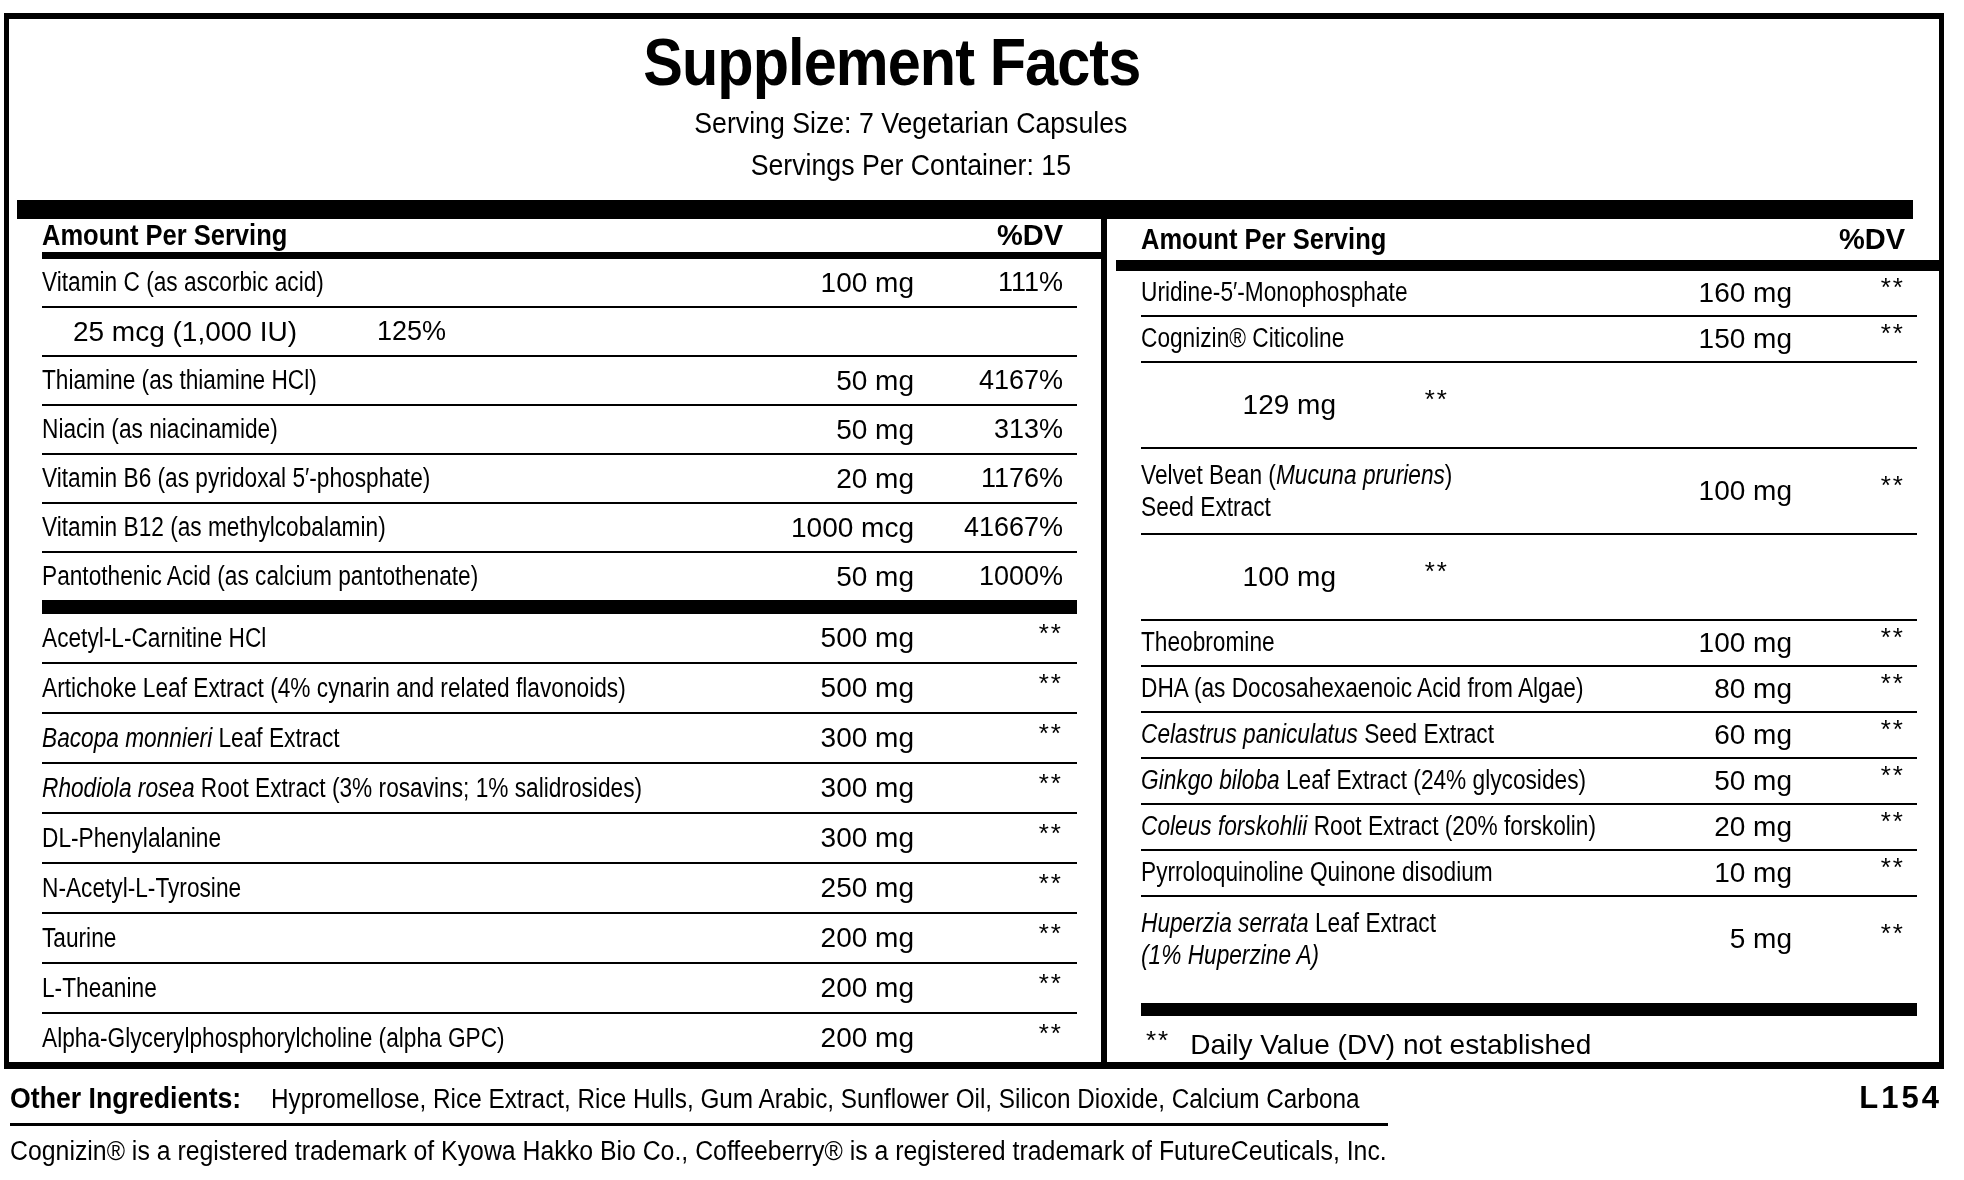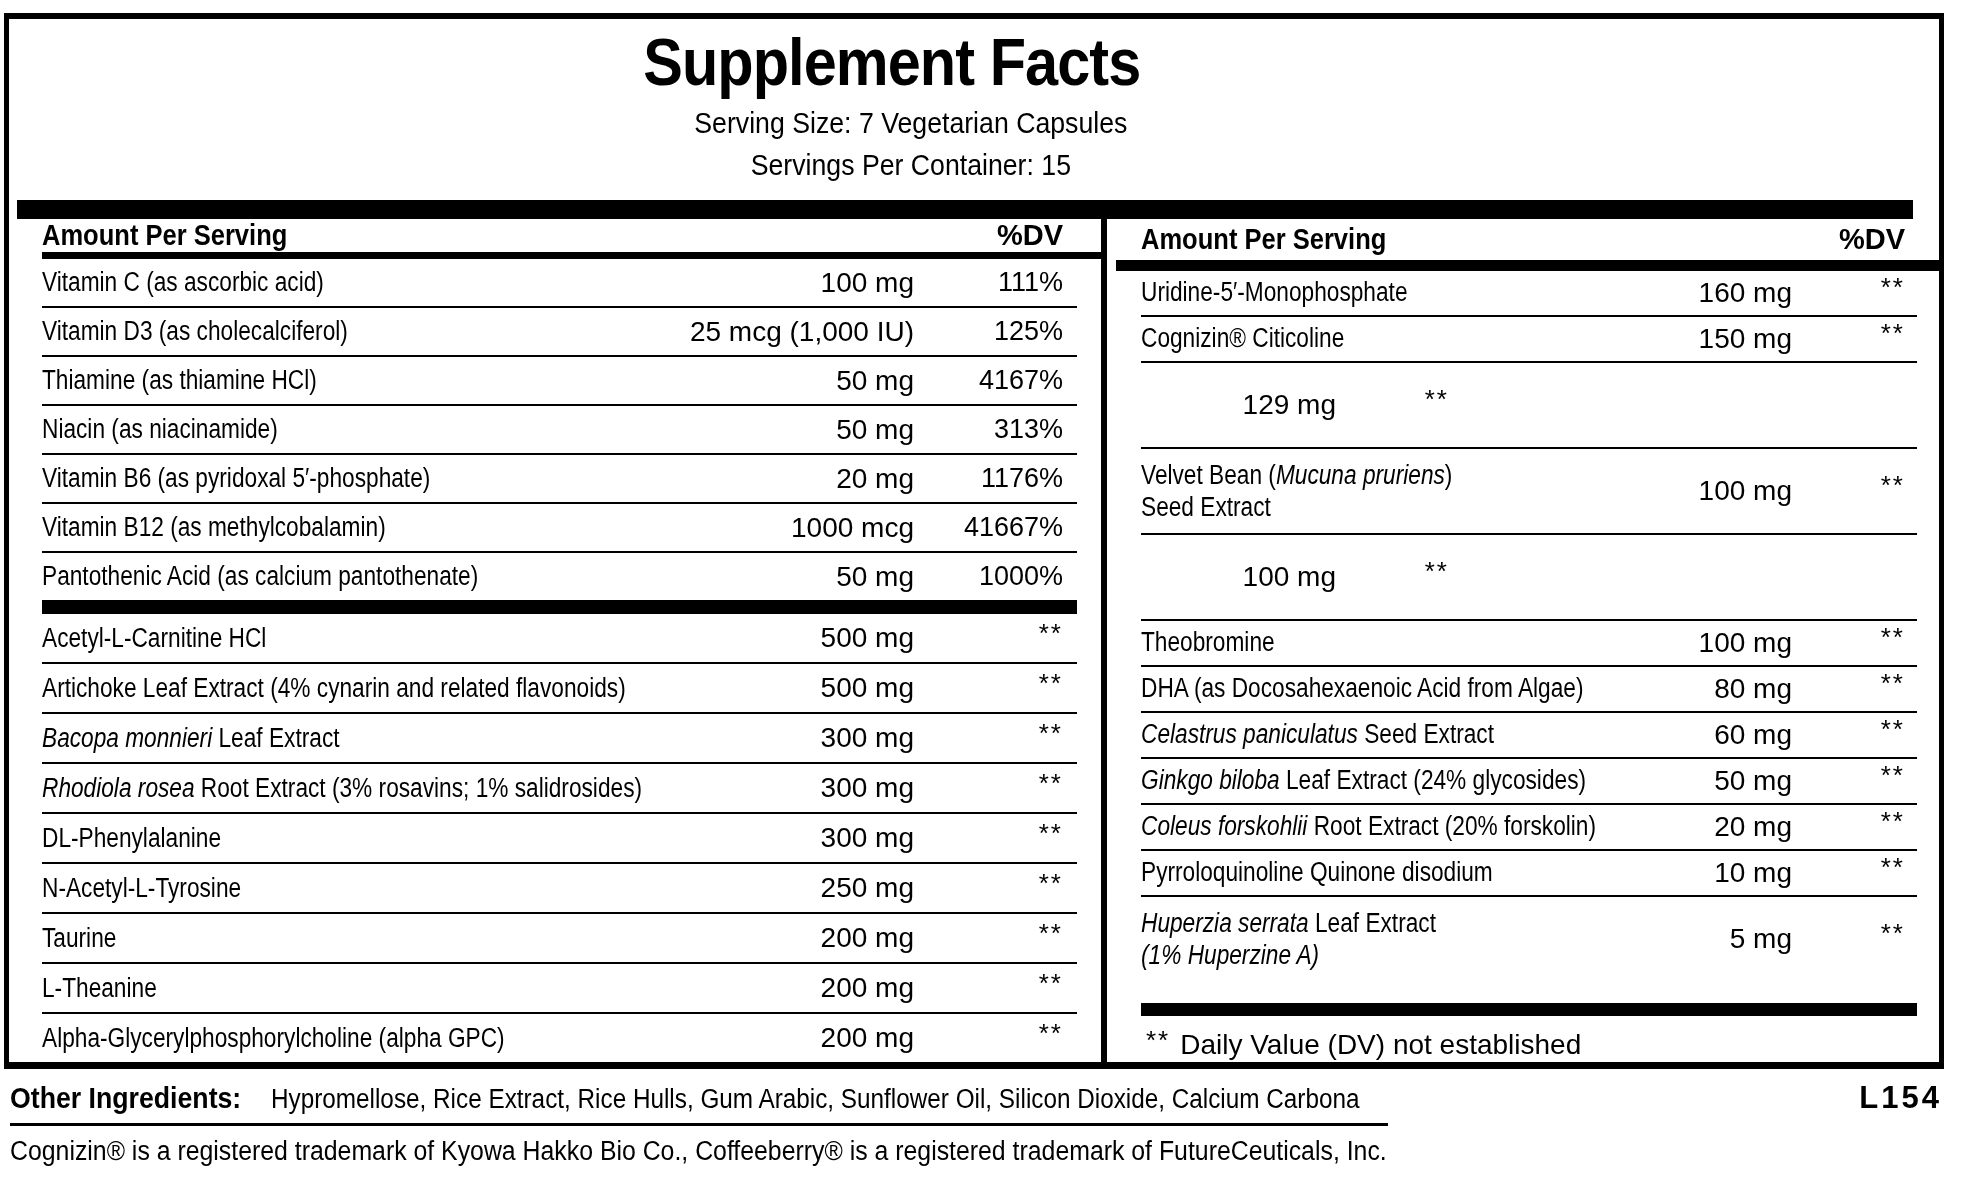--- a/index.html
+++ b/index.html
@@ -58,21 +58,21 @@
   .amt{text-align:right;font-size:28px;white-space:nowrap;}
   .col.left .amt{width:255px;}
   .col.right .amt{width:195px;}
   .dv{text-align:right;font-size:27px;box-sizing:border-box;white-space:nowrap;}
   .col.left .dv{width:163px;padding-right:14px;}
   .col.right .dv{width:125px;padding-right:12px;}
   .dv.nd{position:relative;top:-5px;letter-spacing:2px;font-size:26px;}
   .close-bar{height:17px;margin:22px 22px 0 25px;}
   .footnote{margin:12px 0 0 30px;font-size:28px;line-height:34px;}
   .fn-marker{position:relative;top:-5px;letter-spacing:2px;font-size:26px;}
-  .fn-text{margin-left:10px;}
+  .fn-text{margin-left:20px;}
   .footer{position:absolute;left:10px;top:1078px;width:1934px;}
   .other-line{position:relative;font-size:27px;line-height:40px;padding-right:140px;}
   .oi-label{font-weight:bold;font-size:29px;display:inline-block;transform:scaleX(0.92);transform-origin:0 50%;white-space:nowrap;}
   .oi-text{display:inline-block;transform:scaleX(0.9);transform-origin:0 50%;white-space:nowrap;margin-left:2px;}
   .lot{position:absolute;right:2px;top:0;font-weight:bold;font-size:31px;letter-spacing:3px;}
   .footer-divider{height:3px;background:#000;width:1378px;margin-top:4px;}
   .tm-line{margin-top:10px;font-size:27px;display:inline-block;transform:scaleX(0.92);transform-origin:0 50%;white-space:nowrap;}
 </style>
 </head>
 <body>
@@ -93,23 +93,20 @@
       <div class="bar header-bar"></div>
       <div class="rows">
           <div class="row">
             <div class="name">
               <div class="line"><span>Vitamin C (as ascorbic acid)</span></div>
             </div>
             <div class="amt">100 mg</div>
             <div class="dv">111%</div>
           </div>
           <div class="row">
-            <div class="name">
-              <div class="line"><span>Vitamin D3  (as cholecalciferol)</span></div>
-            </div>
             <div class="amt">25 mcg (1,000 IU)</div>
             <div class="dv">125%</div>
           </div>
           <div class="row">
             <div class="name">
               <div class="line"><span>Thiamine (as thiamine HCl)</span></div>
             </div>
             <div class="amt">50 mg</div>
             <div class="dv">4167%</div>
           </div>

